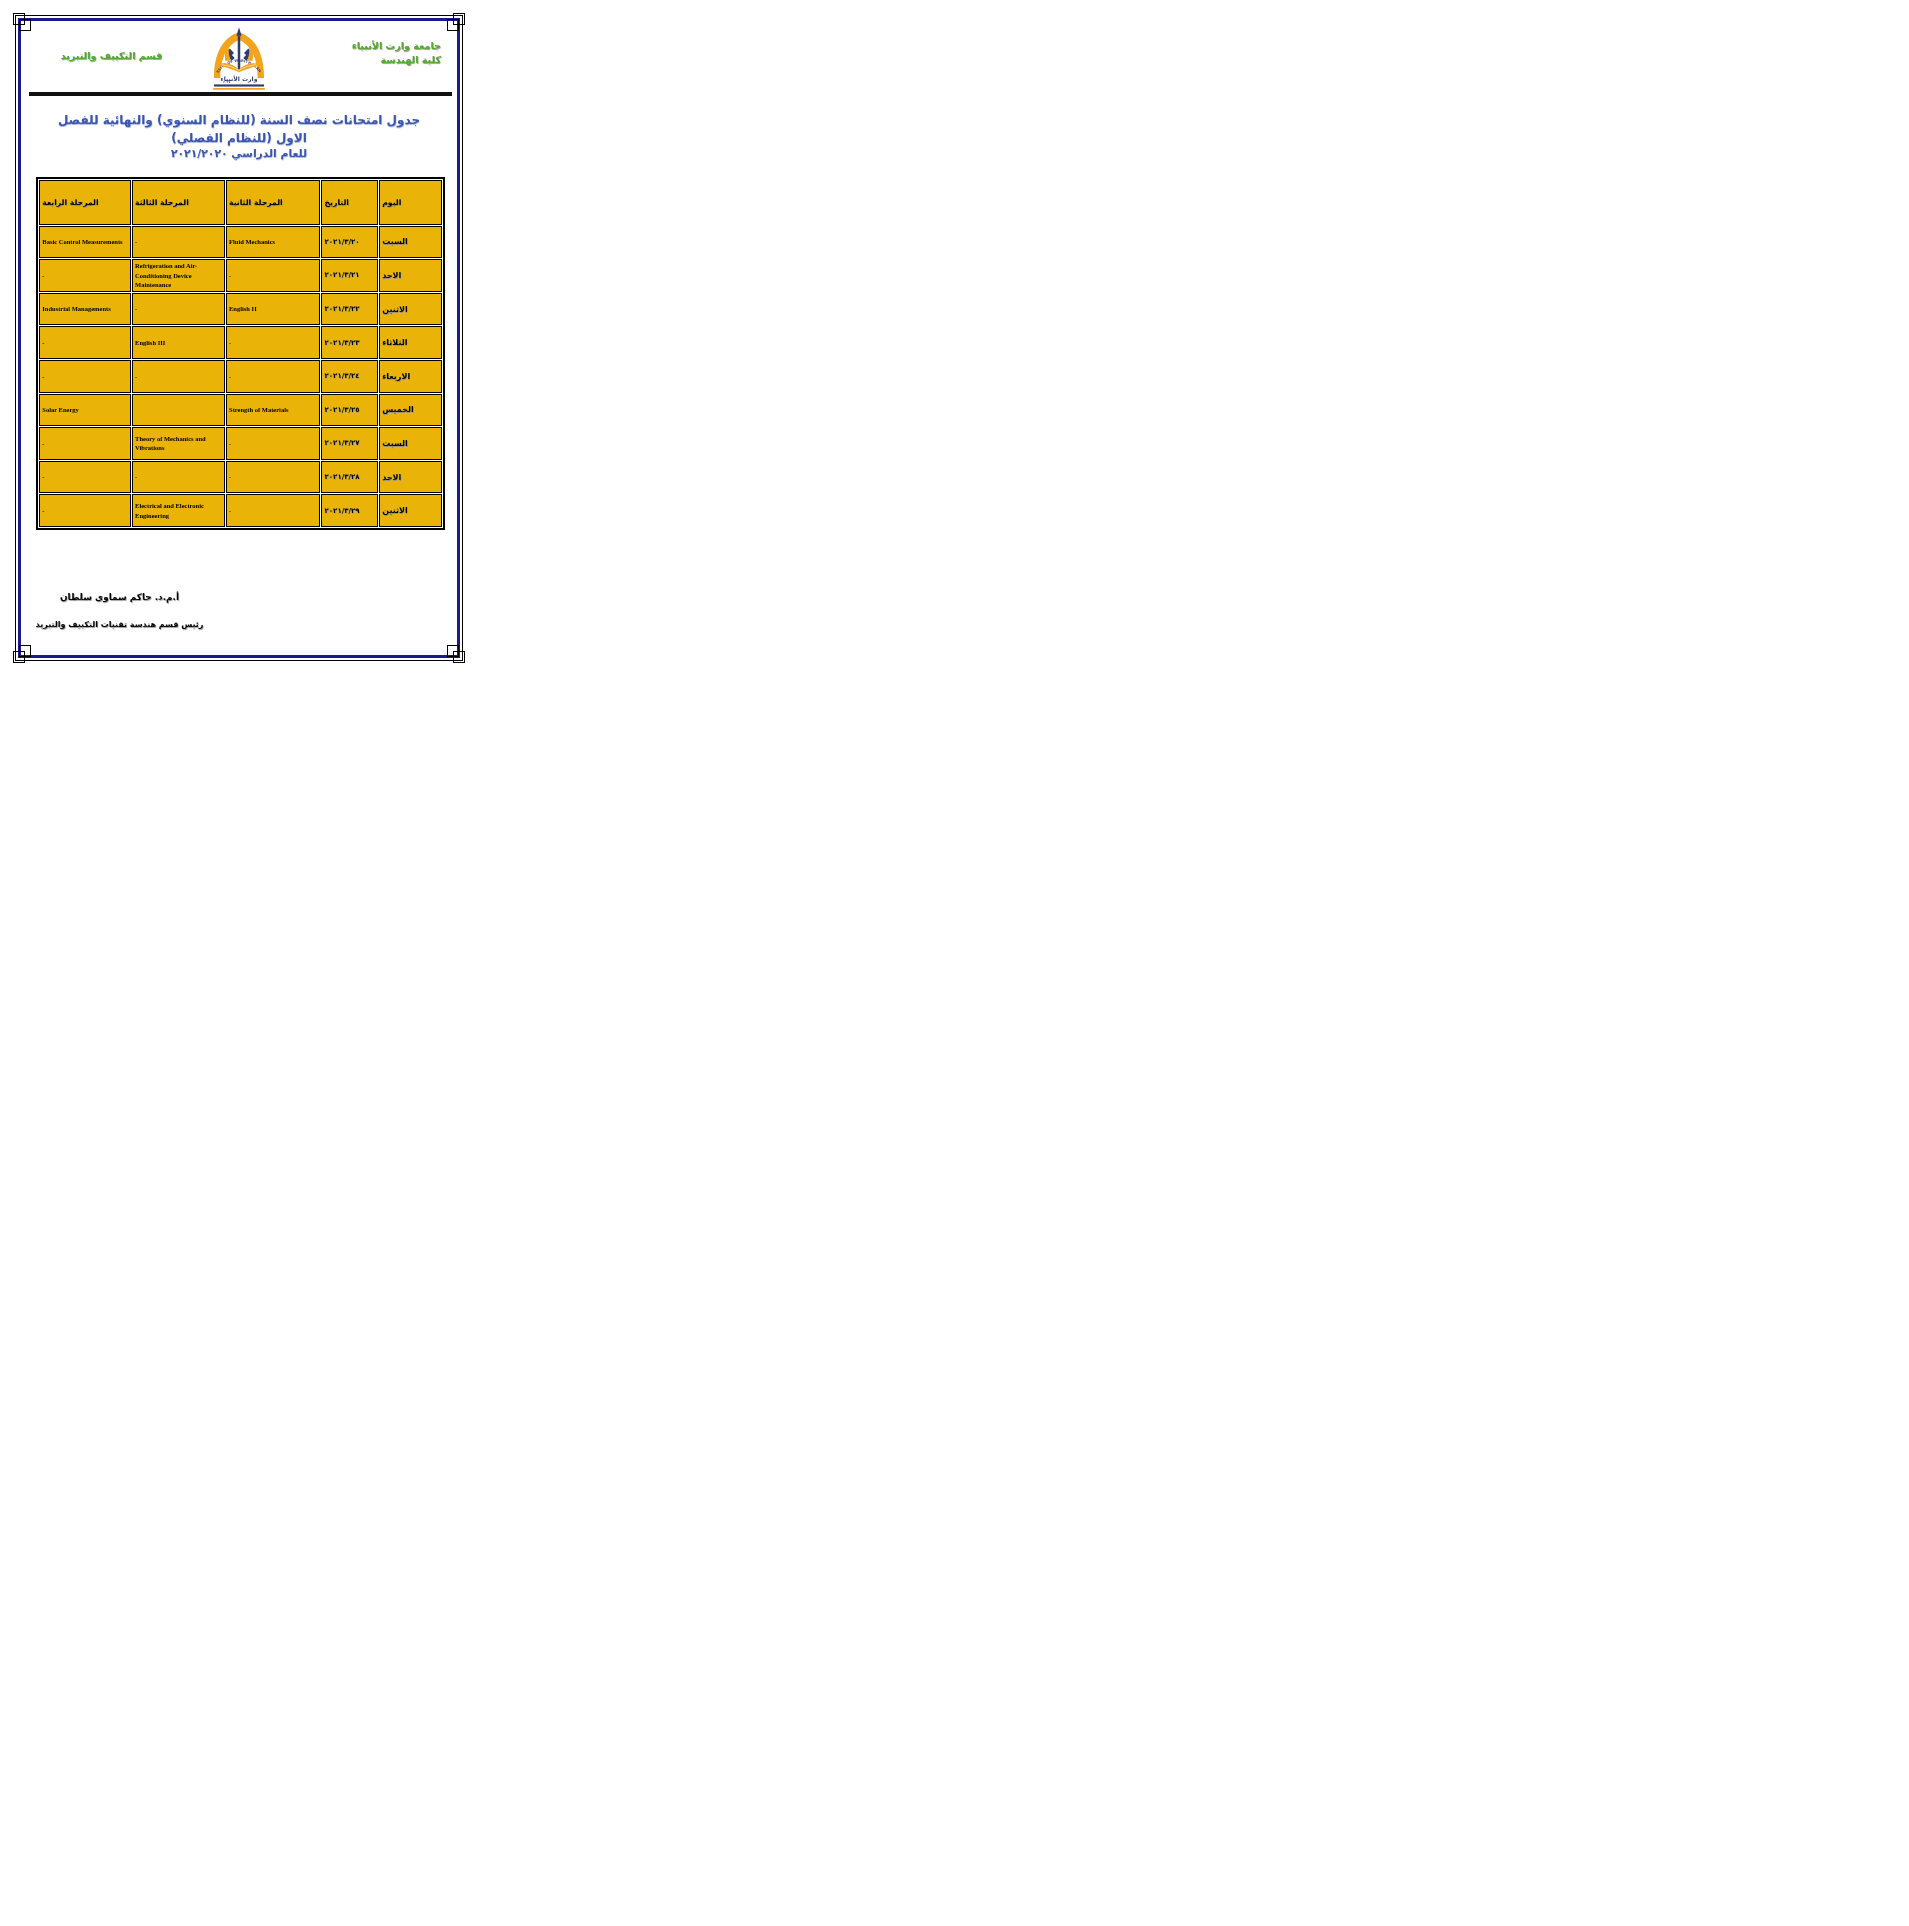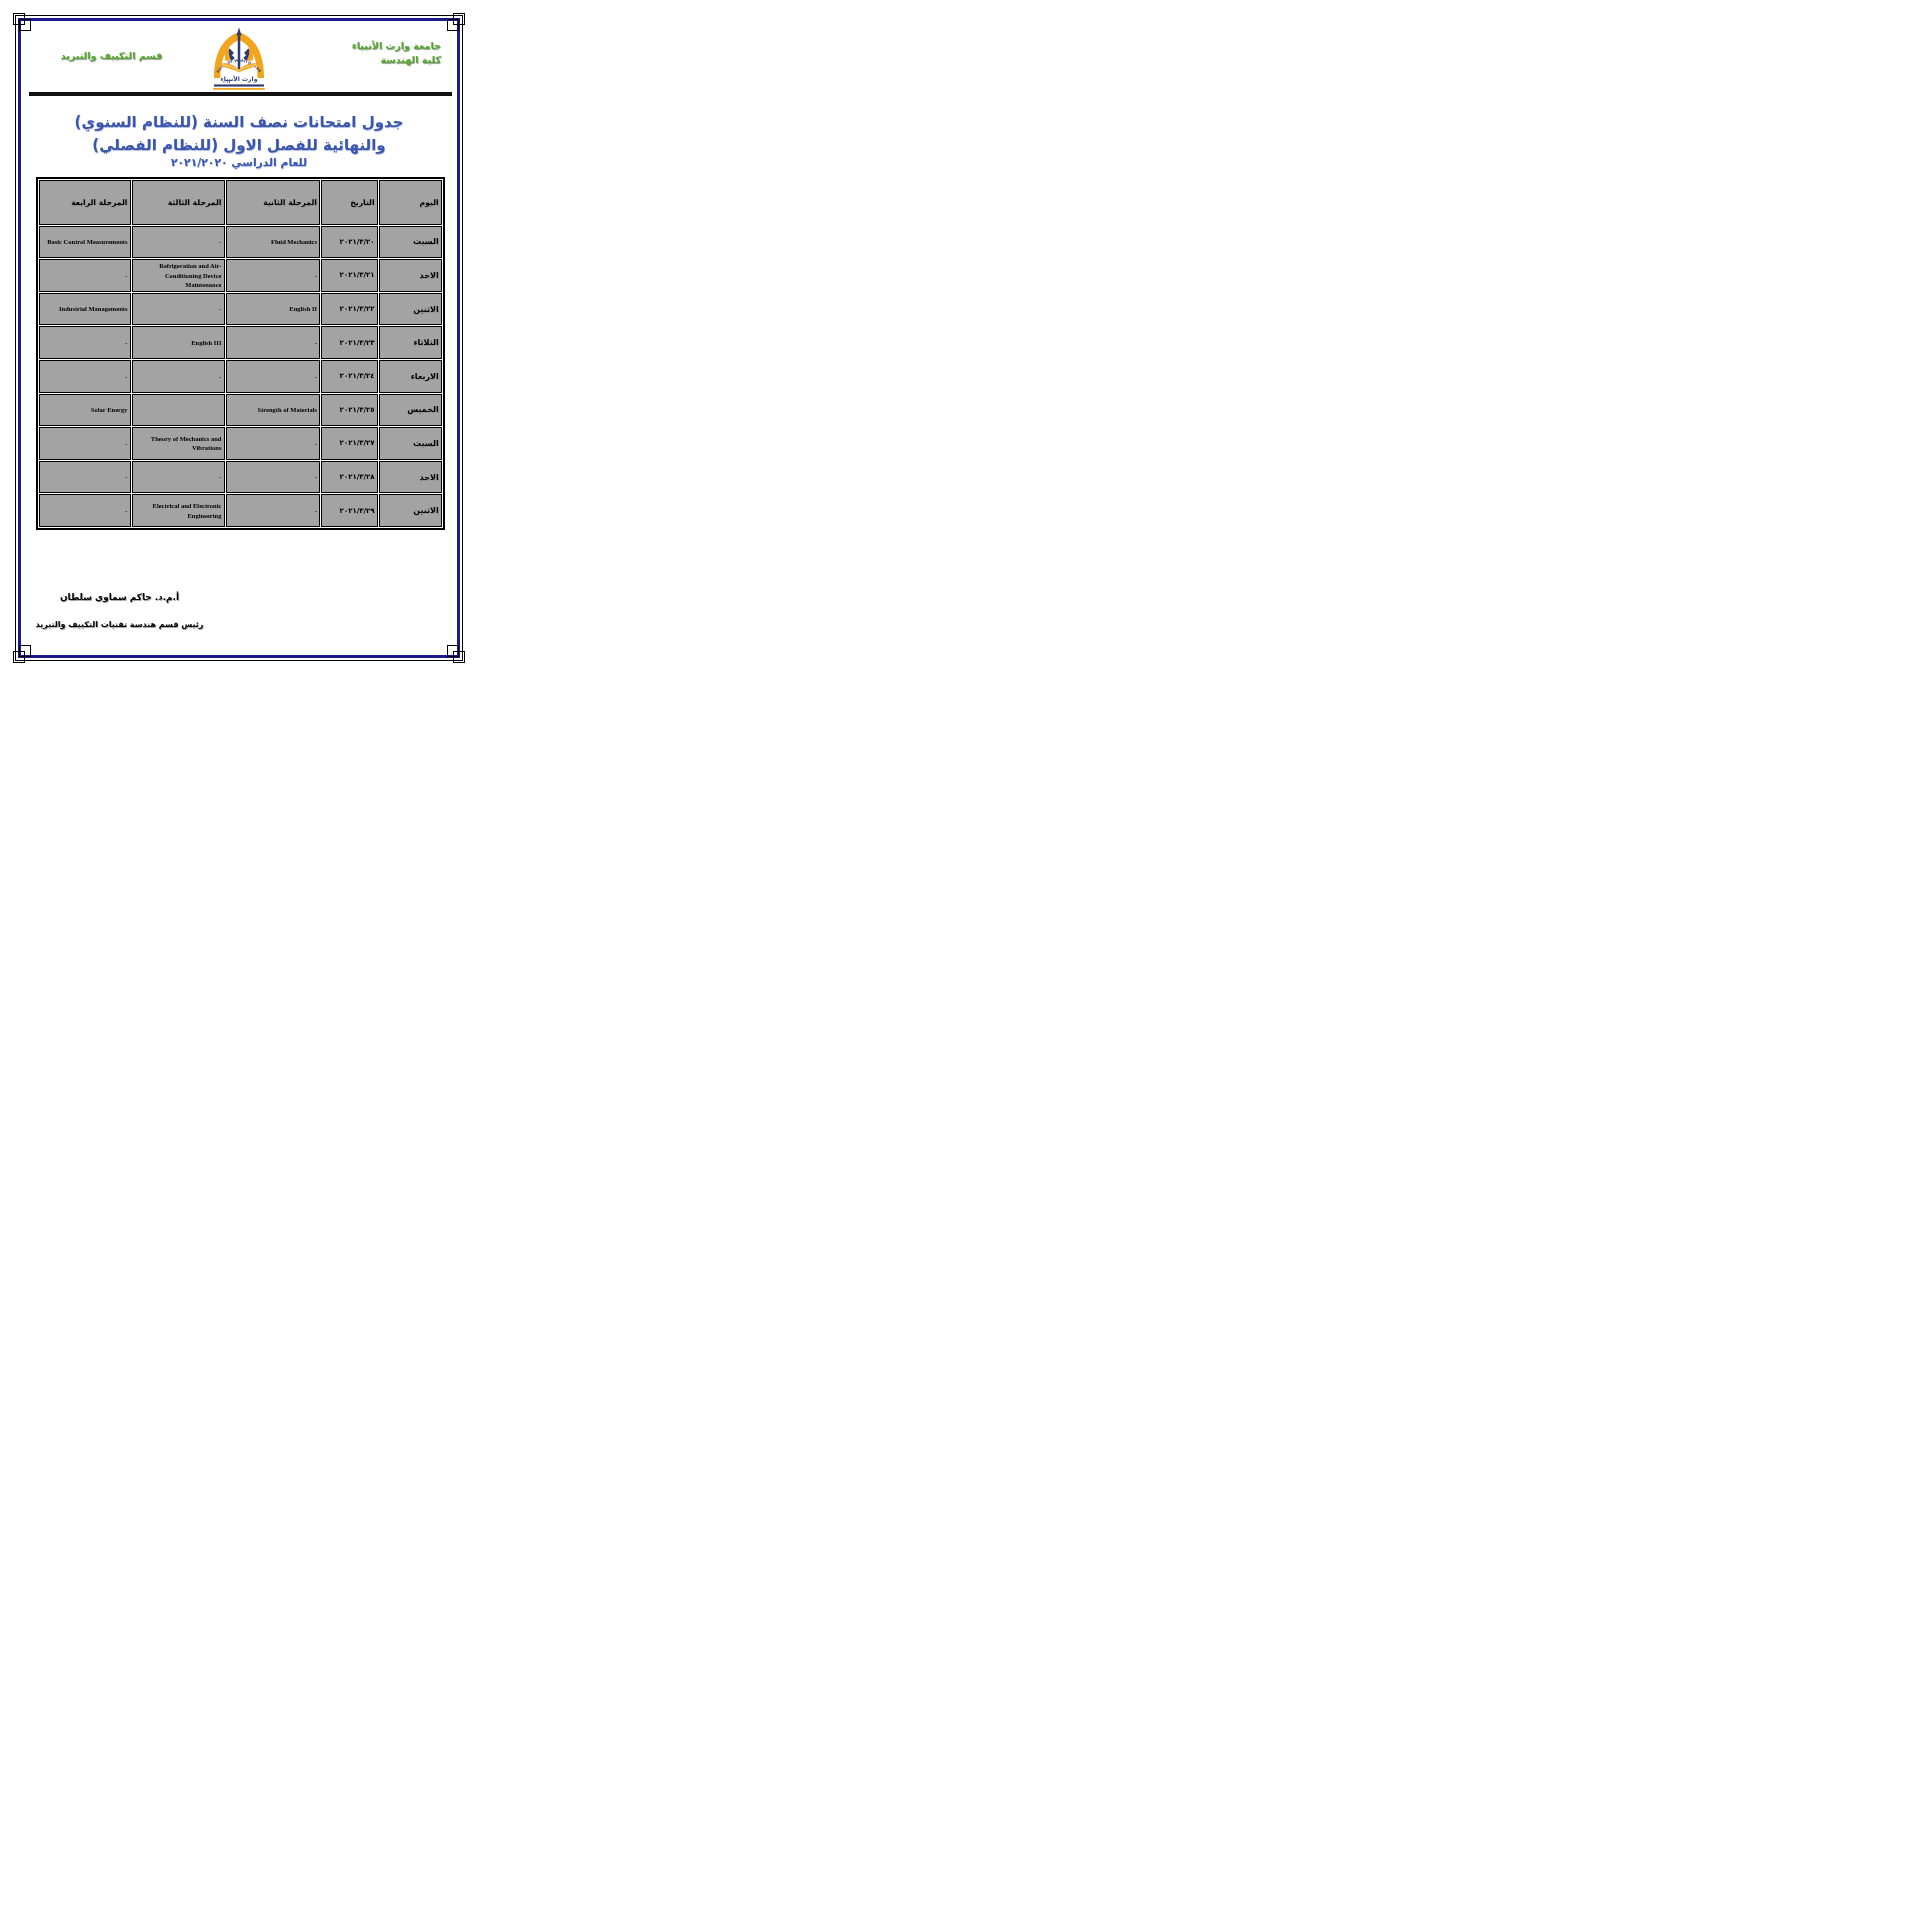--- a/index.html
+++ b/index.html
@@ -18,28 +18,28 @@
   
   .green-txt{color:#55a82e;font-weight:bold;text-shadow:0.8px 1.2px 0.8px #9a9a9a;}
   .dept{position:absolute;left:42px;top:50px;width:139px;text-align:center;font-size:9.6px;direction:rtl;}
   .univ{position:absolute;right:37px;top:39px;width:139px;text-align:right;font-size:9.6px;direction:rtl;line-height:1.5;}
   .logo{position:absolute;left:50%;top:25.4px;transform:translateX(-50%);width:73px;height:68px;z-index:2;}
   .divider{position:absolute;left:29px;top:92px;width:423px;height:3.9px;background:#111;}
 
   
   .title{position:absolute;top:111px;left:46px;right:46px;text-align:center;direction:rtl;
          color:#3a55ae;font-weight:bold;text-shadow:0.4px 0.8px 0.8px #aab6dd;}
-  .title .l1{font-size:15px;line-height:1.5;}
+  .title .l1{font-size:12px;line-height:1.5;}
   .title .l2{font-size:10.8px;margin-top:0;}
 
   
   .table-wrap{position:absolute;top:177px;left:36px;width:409px;}
   table.sched{width:100%;border-collapse:separate;border-spacing:1.2px;border:2.3px solid #000;
               table-layout:fixed;background:#fff;}
-  .sched th,.sched td{border:1.5px solid #000;background:#a3a3a3;text-align:right;vertical-align:middle;
+  .sched th,.sched td{border:1.5px solid #000;background:#eab308;text-align:left;vertical-align:middle;
               padding:0.8px 2.3px;overflow:hidden;}
   .sched th{height:41px;font-size:7.7px;font-weight:bold;direction:rtl;
             text-shadow:0.4px 1.2px 0.8px #8f8f8f;color:#000;}
   .sched td{height:29px;}
   td.day{font-size:8px;font-weight:bold;direction:rtl;text-shadow:0.4px 0.8px 0.4px #909090;}
   td.date{font-size:7px;font-weight:bold;text-shadow:0.4px 0.8px 0.4px #a0a0a0;}
   td.subj{font-family:"Liberation Serif","DejaVu Serif",serif;font-size:6.5px;font-weight:bold;line-height:1.45;}
 
   
   .footer{position:absolute;top:592px;left:27px;width:185px;text-align:center;direction:rtl;

